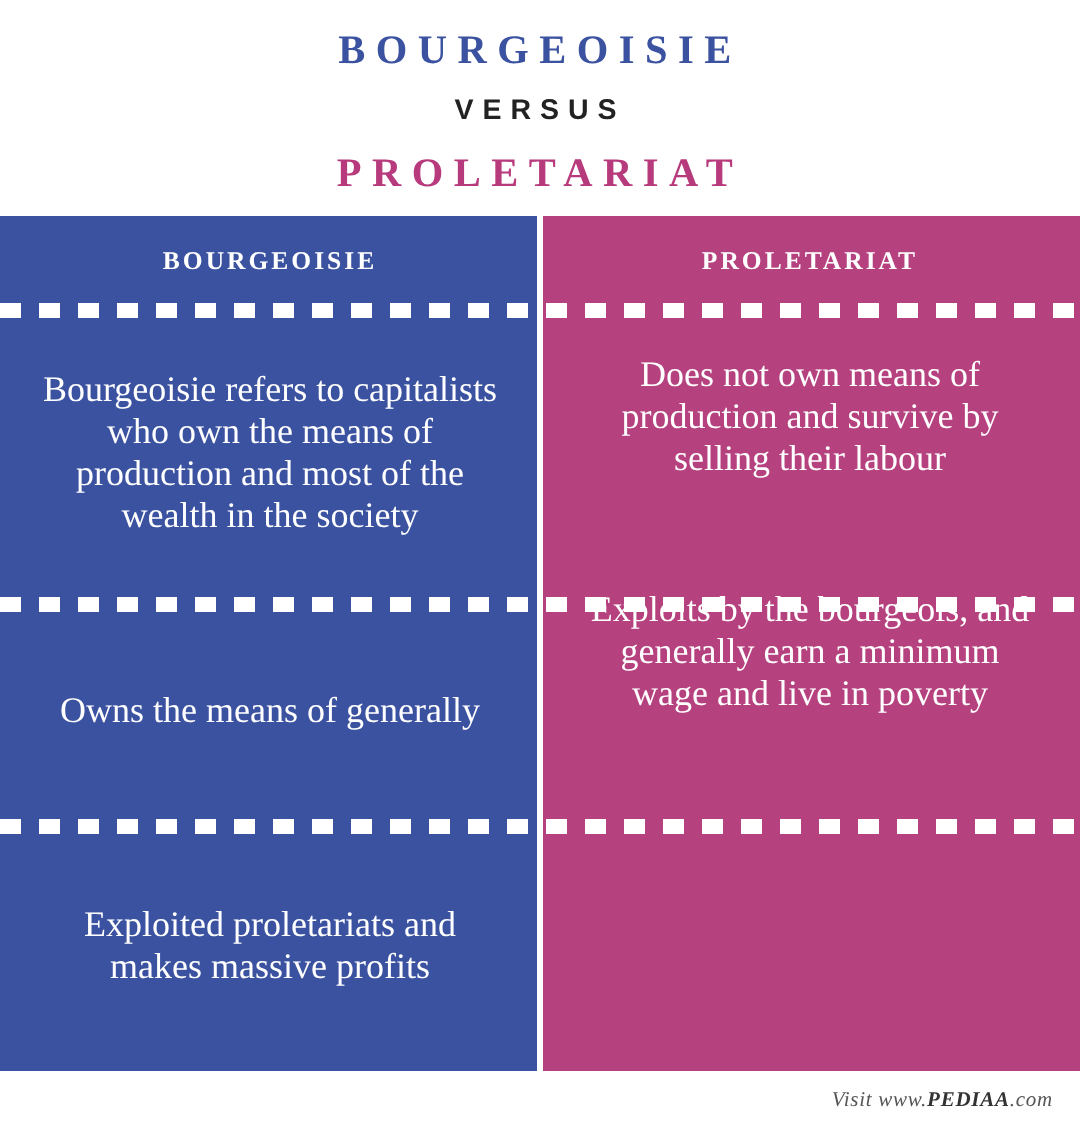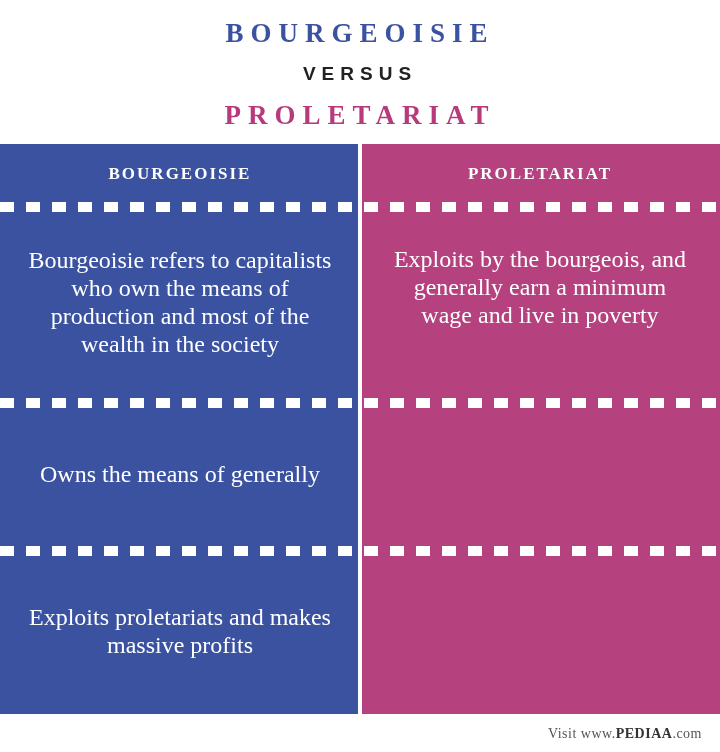--- a/index.html
+++ b/index.html
@@ -130,20 +130,21 @@
 
   
   .footer {
     position: absolute;
     right: 18px;
     bottom: 10px;
     font-size: 14px;
     color: #555555;
     font-family: "Liberation Serif", serif;
     letter-spacing: 0.5px;
+    font-style: italic;
   }
   .footer .brand {
     font-weight: bold;
     color: #333333;
   }
 </style>
 </head>
 <body>
 
 <div class="page">
@@ -153,25 +154,26 @@
     <div class="title-versus">VERSUS</div>
     <div class="title-sub">PROLETARIAT</div>
   </div>
 
   <div class="table">
 
     <div class="col col-left">
       <div class="col-header">BOURGEOISIE</div>
       <div class="cell cell-1">Bourgeoisie refers to capitalists who own the means of production and most of the wealth in the society</div>
       <div class="cell cell-2">Owns the means of generally</div>
-      <div class="cell cell-3">Exploits proletariats and makes massive profits</div>
+      <div class="cell cell-3">Exploited proletariats and makes massive profits</div>
     </div>
 
     <div class="col col-right">
       <div class="col-header">PROLETARIAT</div>
+      <div class="cell cell-2">Does not own means of production and survive by selling their labour</div>
       <div class="cell cell-3">Exploits by the bourgeois, and generally earn a minimum wage and live in poverty</div>
     </div>
 
     <div class="dash-row dash-1"></div>
     <div class="dash-row dash-2"></div>
     <div class="dash-row dash-3"></div>
     <div class="v-divider"></div>
   </div>
 
   <div class="footer">

